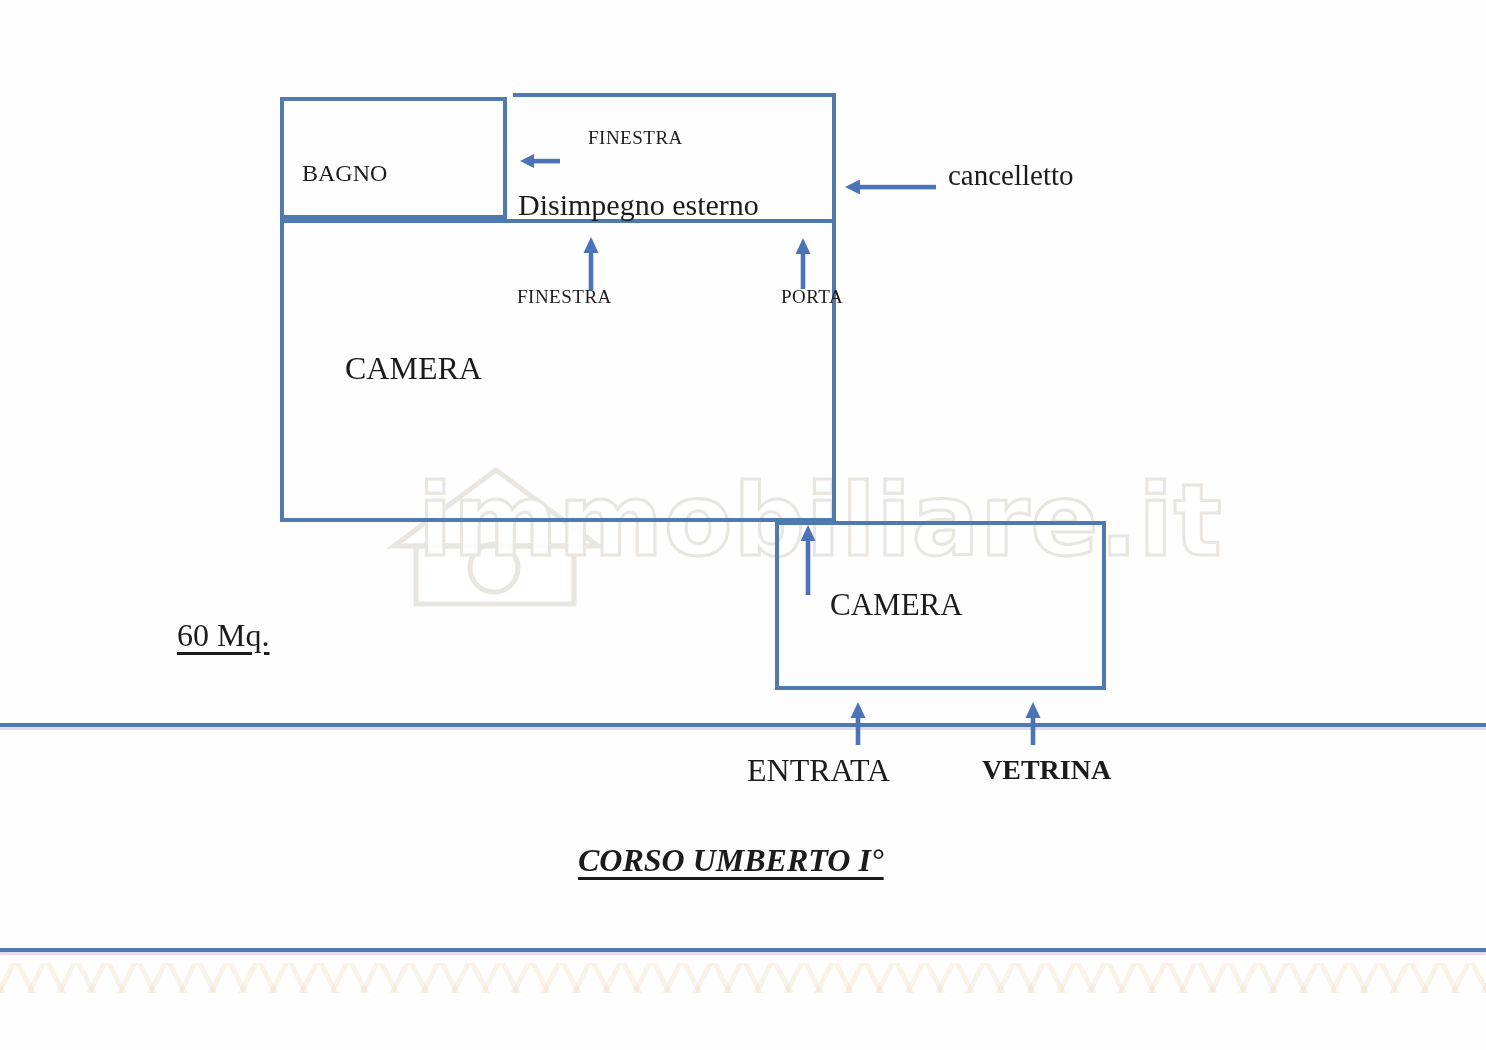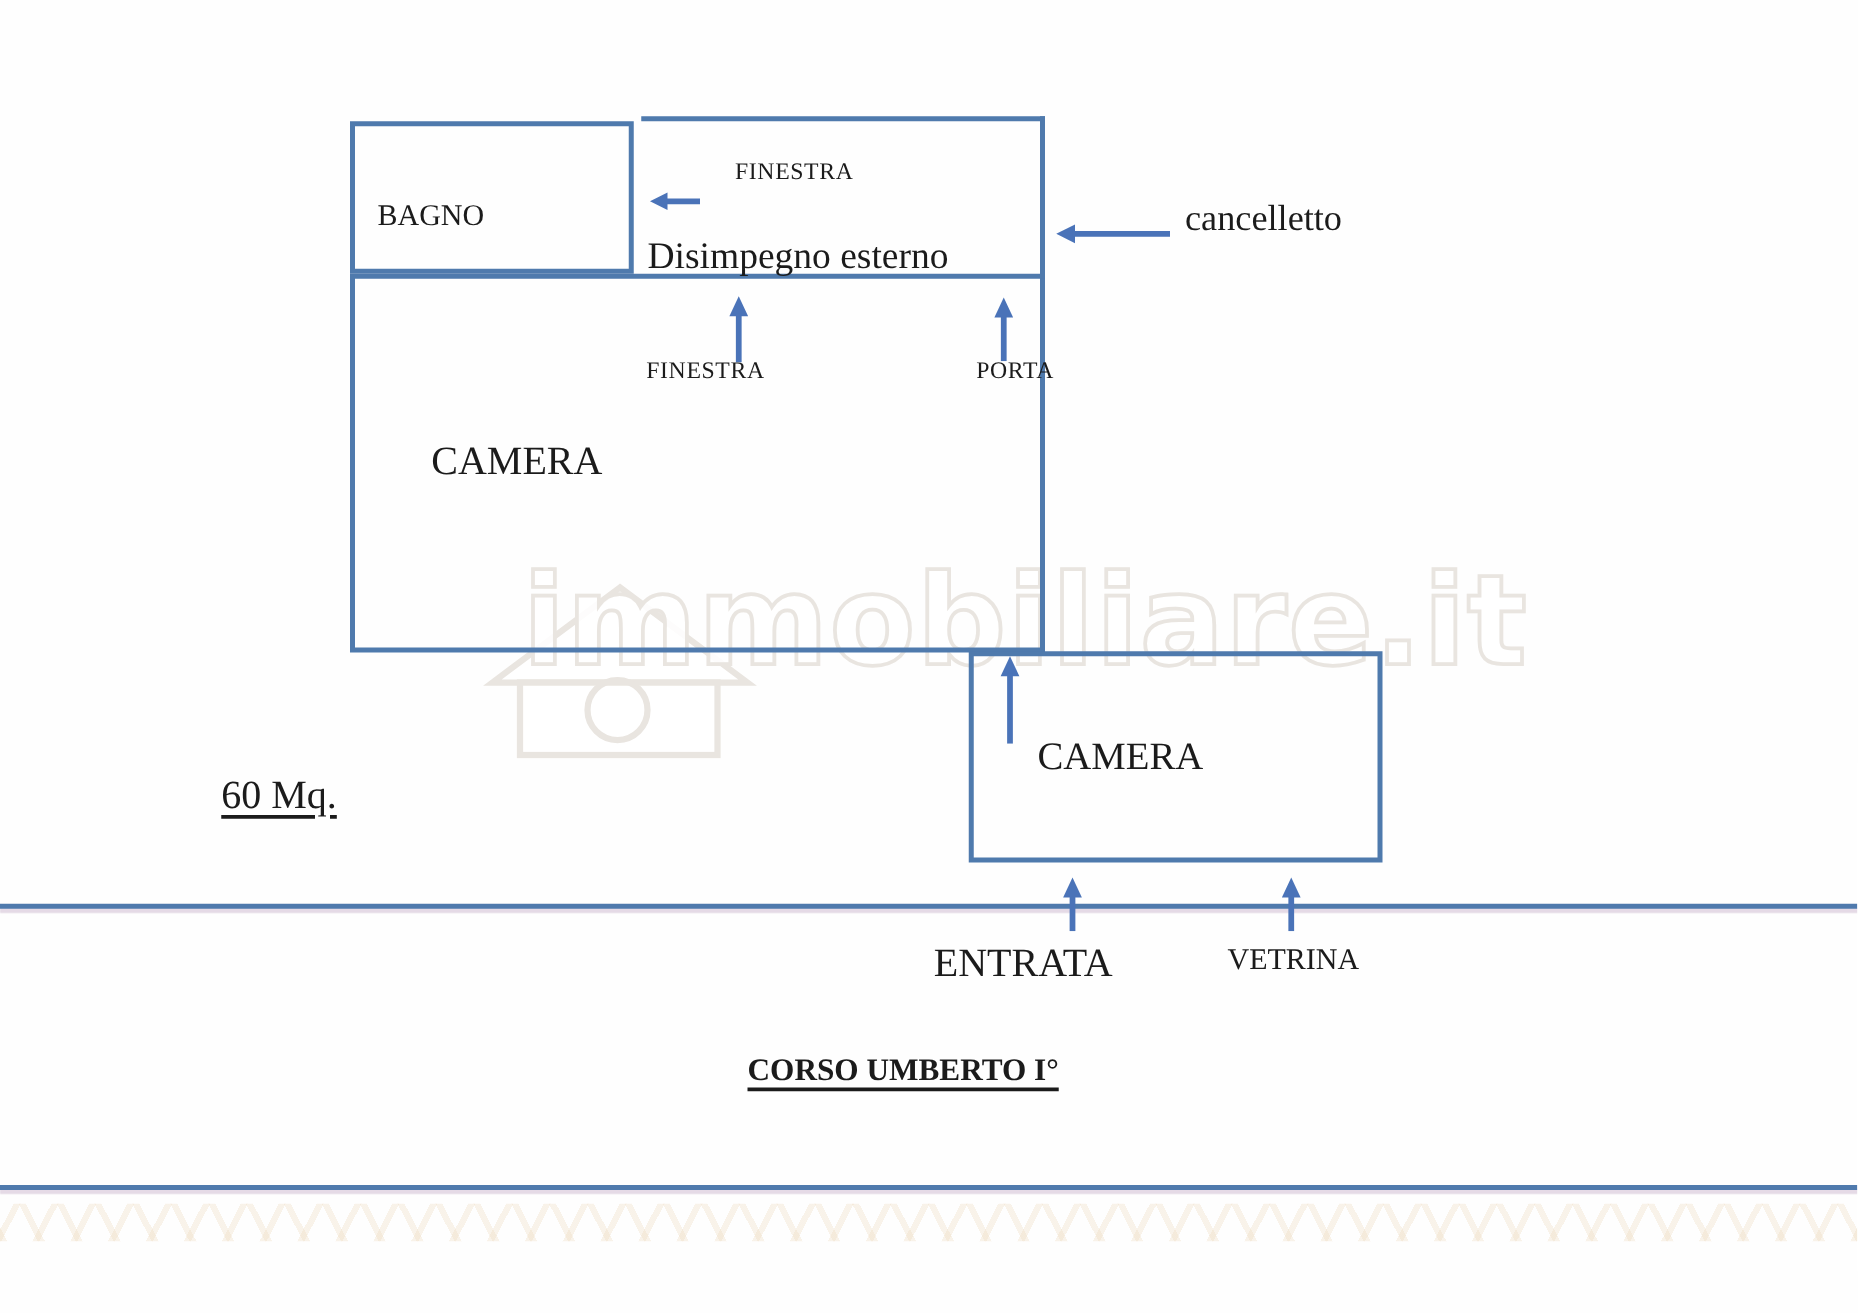--- a/index.html
+++ b/index.html
@@ -3,21 +3,21 @@
 <meta charset="utf-8">
 <style>
   html,body{margin:0;padding:0;background:#ffffff;}
   #canvas{
     position:relative;width:1486px;height:1050px;background:#fefefe;overflow:hidden;
     font-family:"Liberation Serif", serif;color:#1b1b1b;
   }
   
   .wm{position:absolute;z-index:0;}
   .wm-text{
-    position:absolute;left:418px;top:438px;
+    position:absolute;left:418px;top:462px;
     font-family:"DejaVu Sans", sans-serif;font-weight:bold;font-size:100px;letter-spacing:1px;
     color:rgba(255,255,255,0.88);
     -webkit-text-stroke:3px #e9e5e0;
     text-stroke:3px #e9e5e0;
   }
   .wm-house{position:absolute;left:386px;top:464px;}
   .wm-zigzag{
     position:absolute;left:0;top:963px;width:1486px;height:30px;z-index:0;
     background:
       repeating-linear-gradient(63deg, rgba(236,216,186,0.30) 0 5px, transparent 5px 27px),
@@ -37,23 +37,23 @@
   .lbl{position:absolute;z-index:2;white-space:nowrap;line-height:1.1;}
   .lbl-bagno{left:302px;top:160px;font-size:24px;}
   .lbl-finestra-top{left:588px;top:128px;font-size:19px;letter-spacing:0.5px;}
   .lbl-disimpegno{left:518px;top:188px;font-size:30px;}
   .lbl-cancelletto{left:948px;top:160px;font-size:29px;}
   .lbl-finestra2{left:517px;top:287px;font-size:19px;letter-spacing:0.5px;}
   .lbl-porta{left:781px;top:287px;font-size:19px;letter-spacing:0.5px;}
   .lbl-camera1{left:345px;top:351px;font-size:32px;}
   .lbl-camera2{left:830px;top:588px;font-size:31px;}
   .lbl-entrata{left:747px;top:753px;font-size:32px;}
-  .lbl-vetrina{left:982px;top:755px;font-size:24px;}
+  .lbl-vetrina{left:982px;top:755px;font-size:28px;font-weight:bold;}
   .lbl-area{left:177px;top:618px;font-size:32px;text-decoration:underline;text-decoration-thickness:3px;text-underline-offset:6px;}
-  .lbl-street{left:598px;top:843px;font-size:25px;font-weight:bold;text-decoration:underline;text-decoration-thickness:3px;text-underline-offset:6px;}
+  .lbl-street{left:578px;top:843px;font-size:32px;font-weight:bold;font-style:italic;text-decoration:underline;text-decoration-thickness:3px;text-underline-offset:6px;}
   
   .arrow{position:absolute;z-index:2;}
 </style>
 </head>
 <body>
 
 <div id="canvas">
 
   <div class="wm">
     <svg class="wm-house" width="220" height="145" viewBox="0 0 220 145">

